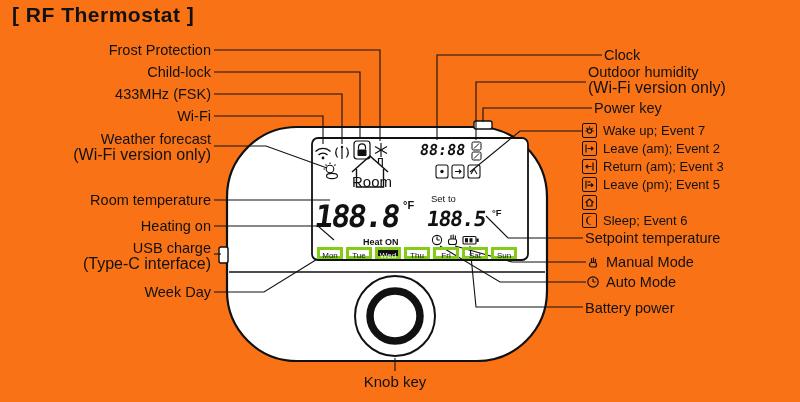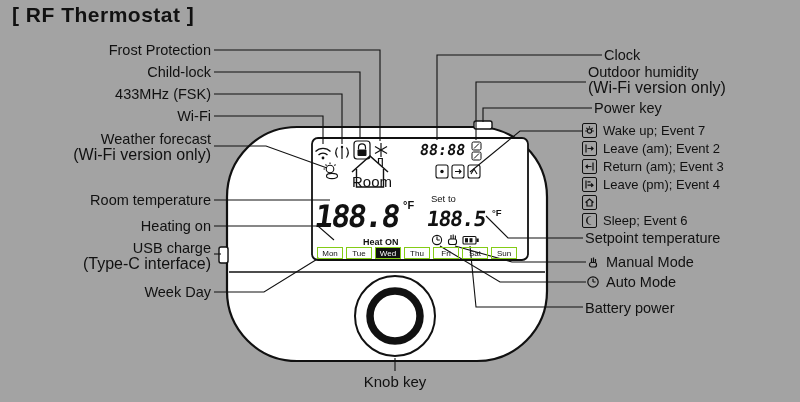--- a/index.html
+++ b/index.html
@@ -1,16 +1,16 @@
 <!DOCTYPE html>
 <html><head>
 <meta charset="utf-8">
 <style>
   html,body{margin:0;padding:0;background:#fff;}
-  .stage{position:relative;width:800px;height:402px;background:#a3a3a3;overflow:hidden;
+  .stage{position:relative;width:800px;height:402px;background:#f97316;overflow:hidden;
          font-family:"Liberation Sans",sans-serif;color:#111;}
   .stage svg.art{position:absolute;left:0;top:0;}
   .abs{position:absolute;}
   .title{left:12px;top:3px;font-size:21px;font-weight:700;letter-spacing:.5px;}
   .lblL{left:0;width:211px;text-align:right;font-size:14.5px;line-height:16px;}
   .lblR{font-size:14.5px;line-height:16px;}
   .sub{font-size:16px;}
   .evt-list{left:582px;top:122px;}
   .evt-row{display:flex;align-items:center;height:16px;margin-bottom:2px;}
   .evt-icon{width:13px;height:13px;border:1.2px solid #111;border-radius:2px;
@@ -20,21 +20,21 @@
   .mode-row .mico{margin-right:6px;display:flex;}
   .seg{font-family:"DejaVu Sans Mono",monospace;font-weight:700;transform:skewX(-8deg);}
   .clockd{left:420px;top:141px;font-size:15px;}
   .maind{left:315px;top:201px;font-size:31px;letter-spacing:-2px;line-height:31px;}
   .setd{left:427px;top:209px;font-size:21px;letter-spacing:-1px;line-height:21px;}
   .unit{font-weight:700;}
   .roomlbl{left:352px;top:173px;width:37px;text-align:center;font-size:15px;}
   .setto{left:431px;top:193px;font-size:9.5px;}
   .heaton{left:327px;top:237px;font-size:9px;font-weight:700;padding-left:36px;}
   .wkrow{left:317px;top:247px;display:flex;gap:3px;}
-  .wk{width:26px;height:12px;border:1px solid #84cc16;font-size:8px;line-height:12px;
+  .wk{width:26px;height:12px;border:3px solid #84cc16;font-size:8px;line-height:12px;
       text-align:center;box-sizing:border-box;}
   .wk.active{background:#111;color:#fff;}
   .knoblbl{left:345px;top:373px;width:100px;text-align:center;font-size:15px;}
 </style>
 </head>
 <body>
 
 <div class="stage">
 
   <svg class="art" width="800" height="402" viewBox="0 0 800 402">
@@ -190,21 +190,21 @@
         </svg>
         </span>
       <span class="evt-label">Return (am); Event 3</span>
     </div>
     <div class="evt-row">
       <span class="evt-icon">
         <svg width="11" height="11" viewBox="0 0 11 11" stroke="#111" stroke-width="1.2" fill="none">
           <path d="M2,1.5 V9.5 M3.5,6.2 H9 M7.2,4.5 L9,6.2 L7.2,7.9 M3.5,2.8 h3"></path>
         </svg>
         </span>
-      <span class="evt-label">Leave (pm); Event 4</span>
+      <span class="evt-label">Leave (pm); Event 5</span>
     </div>
     <div class="evt-row">
       <span class="evt-icon">
         <svg width="11" height="11" viewBox="0 0 11 11" stroke="#111" stroke-width="1.2" fill="none">
           <path d="M1.5,5.5 L5.5,2 L9.5,5.5 M3,5 V9 H8 V5"></path>
         </svg>
         </span>
     </div>
     <div class="evt-row">
       <span class="evt-icon">

